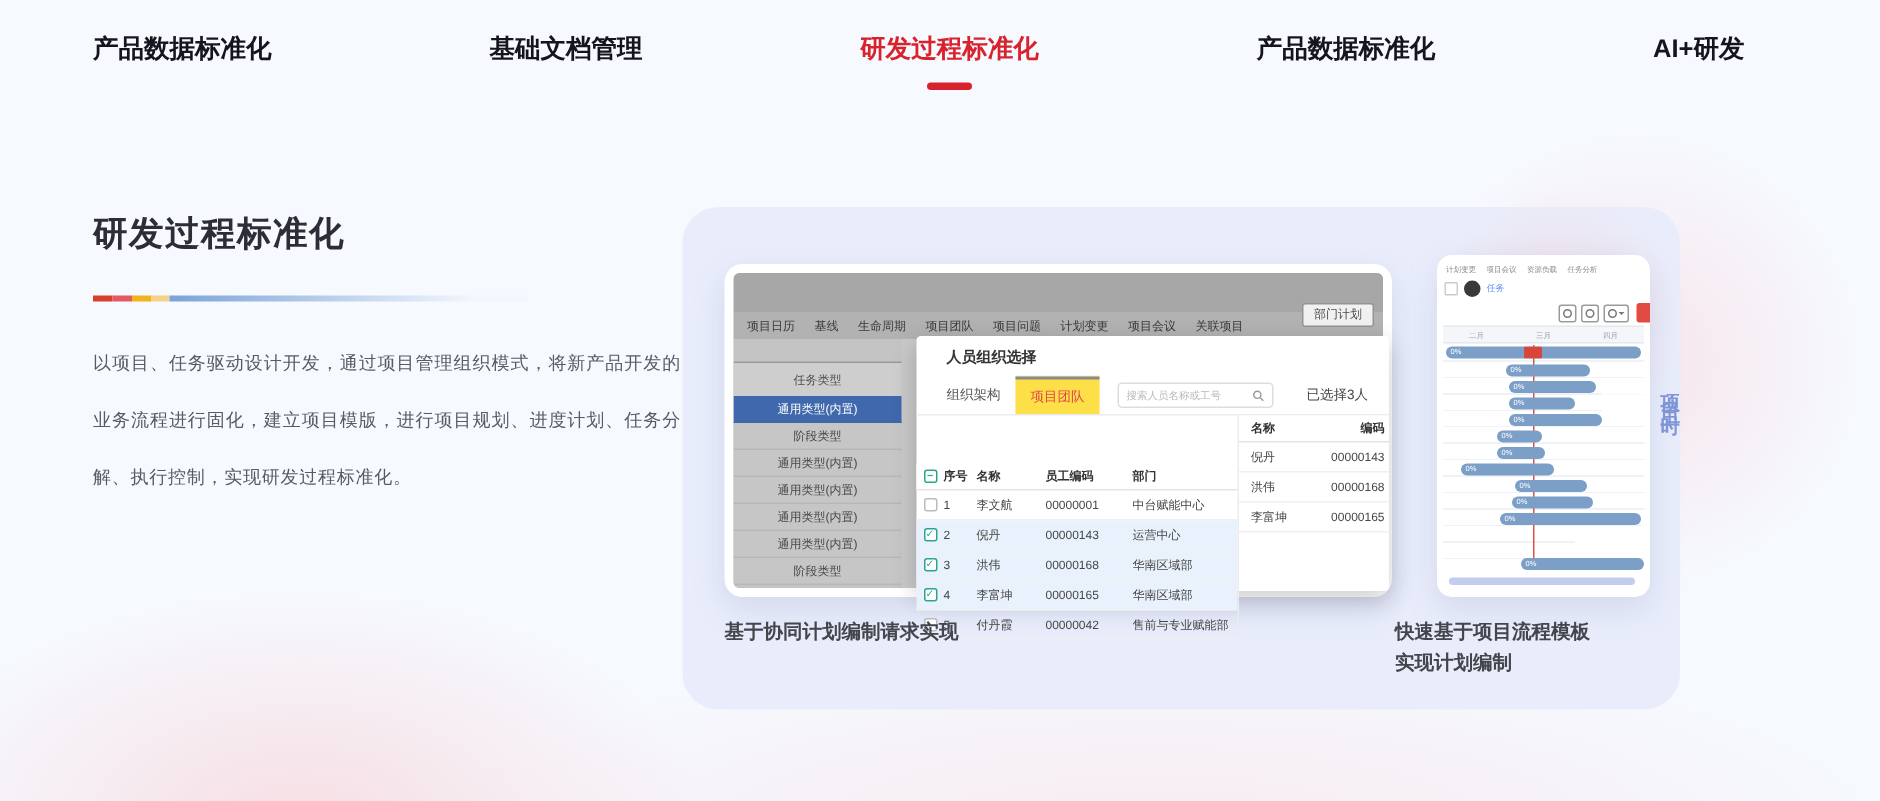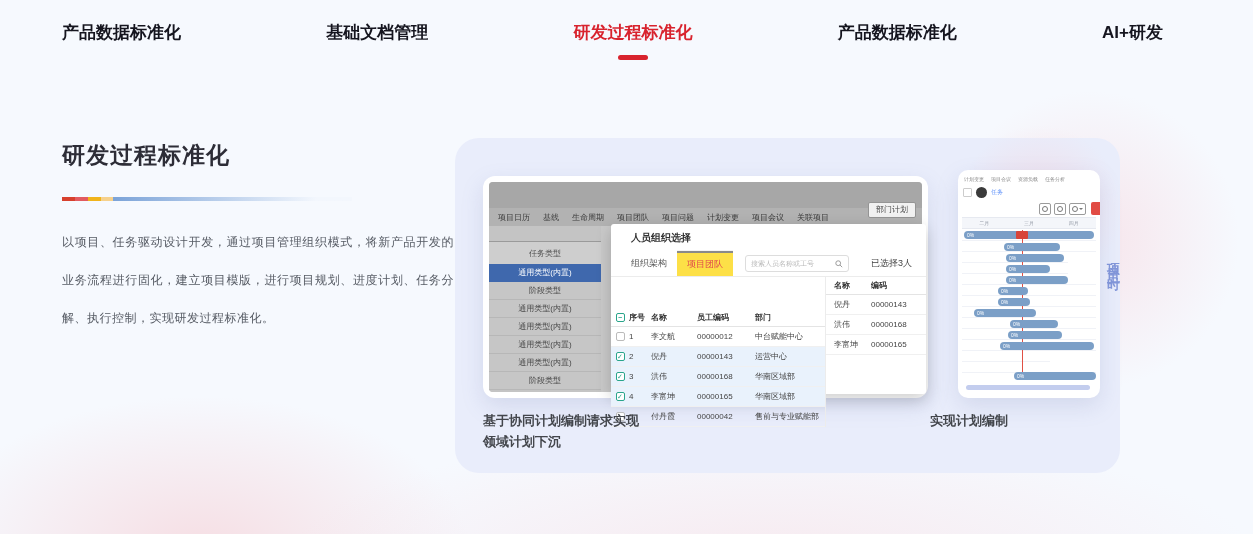--- a/index.html
+++ b/index.html
@@ -92,21 +92,21 @@
   .cb { width:9px; height:9px; border:1px solid #bbb; border-radius:2px; background:#fff;
     font-size:7px; line-height:7px; text-align:center; color:#2aa58b; }
   .cb.on { border-color:#2aa58b; }
   .cb.ind { border-color:#2aa58b; }
   .c-no { width:22px; }
   .c-name { width:46px; }
   .c-code { width:58px; }
   .c-dept { width:70px; white-space:nowrap; }
   .dlg-sel { flex:1; border-left:1px solid #ececec; }
   .s-name { width:45px; padding-left:8px; }
-  .s-code { width:52px; }
+  .s-code { width:52px;text-align:right; }
 
   .caption { position:absolute; text-align:left; font-size:13px; font-weight:bold;
     color:#43464c; line-height:21px; z-index:3; }
   .caption-left { left:483px; top:410px; width:445px; }
   .caption-right { left:930px; top:410px; width:200px; }
 
   
   .shot-right { position:absolute; left:958px; top:170px; width:142px; height:228px;
     background:#fff; border-radius:10px; box-shadow:0 8px 22px rgba(110,120,170,.18);
     padding:4px; z-index:3; overflow:hidden; }
@@ -226,21 +226,21 @@
           <span class="c-code">员工编码</span>
           <span class="c-dept">部门</span>
         </div>
         <div>
             <div class="dlg-row">
               <span class="c-cb">
                 <span class="cb"></span>
               </span>
               <span class="c-no">1</span>
               <span class="c-name">李文航</span>
-              <span class="c-code">00000012</span>
+              <span class="c-code">00000001</span>
               <span class="c-dept">中台赋能中心</span>
             </div>
             <div class="dlg-row checked">
               <span class="c-cb">
                 <span class="cb on">✓</span>
               </span>
               <span class="c-no">2</span>
               <span class="c-name">倪丹</span>
               <span class="c-code">00000143</span>
               <span class="c-dept">运营中心</span>
@@ -293,21 +293,20 @@
               <span class="s-code">00000165</span>
             </div>
           </div>
       </div>
     </div>
   </div>
 </div>
 
 <div class="caption caption-left">
   <div>基于协同计划编制请求实现</div>
-  <div>领域计划下沉</div>
 </div>
 
 <div class="shot-right">
   <div class="g-menu">
       <span>计划变更</span>
       <span>项目会议</span>
       <span>资源负载</span>
       <span>任务分析</span>
     </div>
   <div class="g-avatar-row">
@@ -350,14 +349,15 @@
       <div class="g-bar" style="top: 101px; left: 46px; width: 54px;">0%</div>
       <div class="g-bar" style="top: 112px; left: 38px; width: 94px;">0%</div>
       <div class="g-bar" style="top: 142px; left: 52px; width: 82px;">0%</div>
     </div>
   <div class="g-scroll"></div>
 </div>
 
 <div class="vertical-label">项目工时</div>
 
 <div class="caption caption-right">
+  <div>快速基于项目流程模板</div>
   <div>实现计划编制</div>
 </div>
 
 </body></html>

